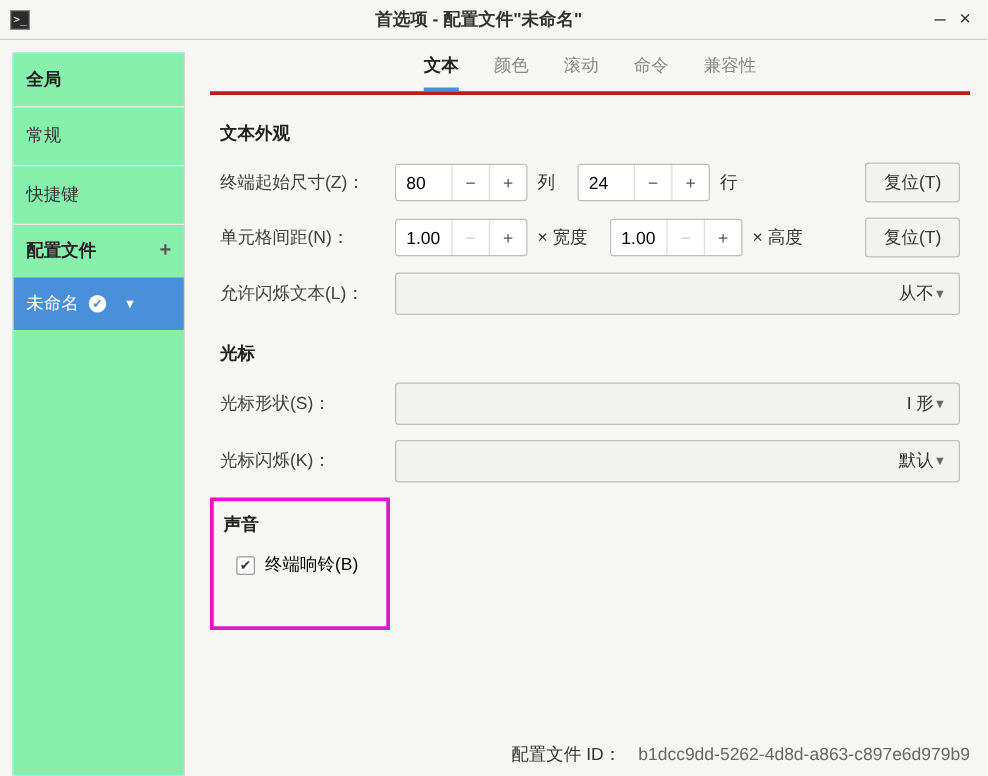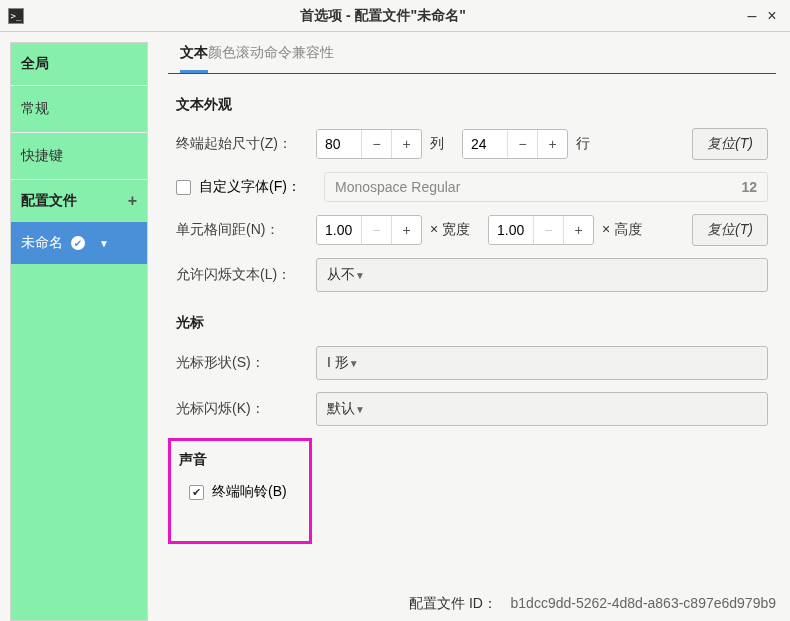--- a/index.html
+++ b/index.html
@@ -15,40 +15,40 @@
 .sb-header { padding: 12px 10px; font-weight: bold; color: #222; }
 .sb-item { padding: 14px 10px; color: #333; cursor: pointer; border-top: 1px solid #eee; }
 .sb-item:first-of-type { border-top: none; }
 .sb-section { display: flex; justify-content: space-between; padding: 12px 10px; font-weight: bold; color: #222; border-top: 1px solid #eee; }
 .sb-add { font-size: 16px; cursor: pointer; color: #555; }
 .sb-profile { background: #4a90d9; color: #fff; padding: 12px 10px; display: flex; align-items: center; gap: 8px; }
 .sb-profile .chk { width: 14px; height: 14px; border-radius: 50%; background: #fff; display: flex; align-items: center; justify-content: center; color: #4a90d9; font-size: 10px; }
 .sb-profile .caret { margin-left: 6px; font-size: 10px; }
 
 .content { flex: 1; padding: 0 14px; }
-.tabs { display: flex; padding: 12px 12px 0 12px; border-bottom: 1px solid #b91c1c; }
+.tabs { display: flex; gap: 28px; padding: 12px 12px 0 12px; border-bottom: 3px solid #b91c1c; justify-content: center; }
 .tab { padding-bottom: 8px; color: #888; cursor: pointer; }
 .tab.active { color: #222; font-weight: bold; border-bottom: 3px solid #4a90d9; }
 
 .section-title { font-weight: bold; color: #222; margin: 22px 0 14px 8px; }
 .form { padding: 0 8px; }
 .row { display: flex; align-items: center; margin-bottom: 12px; }
 .row .label { width: 140px; color: #404040; }
 .num-group { display: flex; border: 1px solid #bdbdbd; border-radius: 3px; overflow: hidden; background: #fff; }
 .num-group input { width: 44px; border: none; padding: 6px 8px; text-align: left; outline: none; }
 .num-group .step { width: 30px; text-align: center; border-left: 1px solid #ddd; padding: 6px 0; color: #555; cursor: pointer; user-select: none; }
 .num-group .step.disabled { color: #ccc; }
 .unit { margin: 0 18px 0 8px; color: #333; }
-.reset-btn { margin-left: auto; border: 1px solid #bdbdbd; border-radius: 3px; background: #f2f2f0; padding: 6px 14px; cursor: pointer; color: #333; font-style: italic; }
+.reset-btn { margin-left: auto; border: 1px solid #bdbdbd; border-radius: 3px; background: #f2f2f0; padding: 6px 14px; cursor: pointer; color: #333; }
 
 .checkbox { width: 15px; height: 15px; border: 1px solid #999; border-radius: 2px; margin-right: 8px; display: inline-flex; align-items: center; justify-content: center; font-size: 11px; color: #333; background: #fff; }
 .font-display { flex: 1; border: 1px solid #ddd; border-radius: 3px; background: #f6f6f4; padding: 6px 10px; display: flex; justify-content: space-between; align-items: center; color: #888; margin-left: 8px; }
 .font-display .size { font-weight: bold; }
 
-.select { flex: 1; border: 1px solid #bdbdbd; border-radius: 3px; background: #f2f2f0; padding: 7px 10px; display: flex; justify-content: flex-start; align-items: center; color: #333; cursor: pointer; }
+.select { flex: 1; border: 1px solid #bdbdbd; border-radius: 3px; background: #f2f2f0; padding: 7px 10px; display: flex; justify-content: flex-end; align-items: center; color: #333; cursor: pointer; }
 .select .caret { font-size: 10px; color: #666; }
 
 .highlight-box { border: 3px solid #e815c2; padding: 10px 14px 40px 8px; margin: 8px 0 0 0; width: 144px; }
 
 .footer { position: absolute; bottom: 8px; right: 14px; color: #333; font-size: 13px; }
 .footer .idlabel { margin-right: 10px; }
 .footer .idval { color: #666; }
 </style>
 </head>
 <body>
@@ -97,30 +97,20 @@
         <div class="unit">列</div>
         <div class="num-group">
           <input value="24" style="">
           <div class="step">−</div>
           <div class="step">+</div>
         </div>
         <div class="unit">行</div>
         <div class="reset-btn">复位(T)</div>
       </div>
 
-      <div class="row">
-        <div style="width:140px;display:flex;align-items:center;">
-          <span class="checkbox"></span>
-          <span>自定义字体(F)：</span>
-        </div>
-        <div class="font-display">
-          <span>Monospace Regular</span>
-          <span class="size">12</span>
-        </div>
-      </div>
 
       <div class="row">
         <div class="label">单元格间距(N)：</div>
         <div class="num-group">
           <input value="1.00" style="">
           <div class="step disabled">−</div>
           <div class="step">+</div>
         </div>
         <div class="unit">× 宽度</div>
         <div class="num-group">

